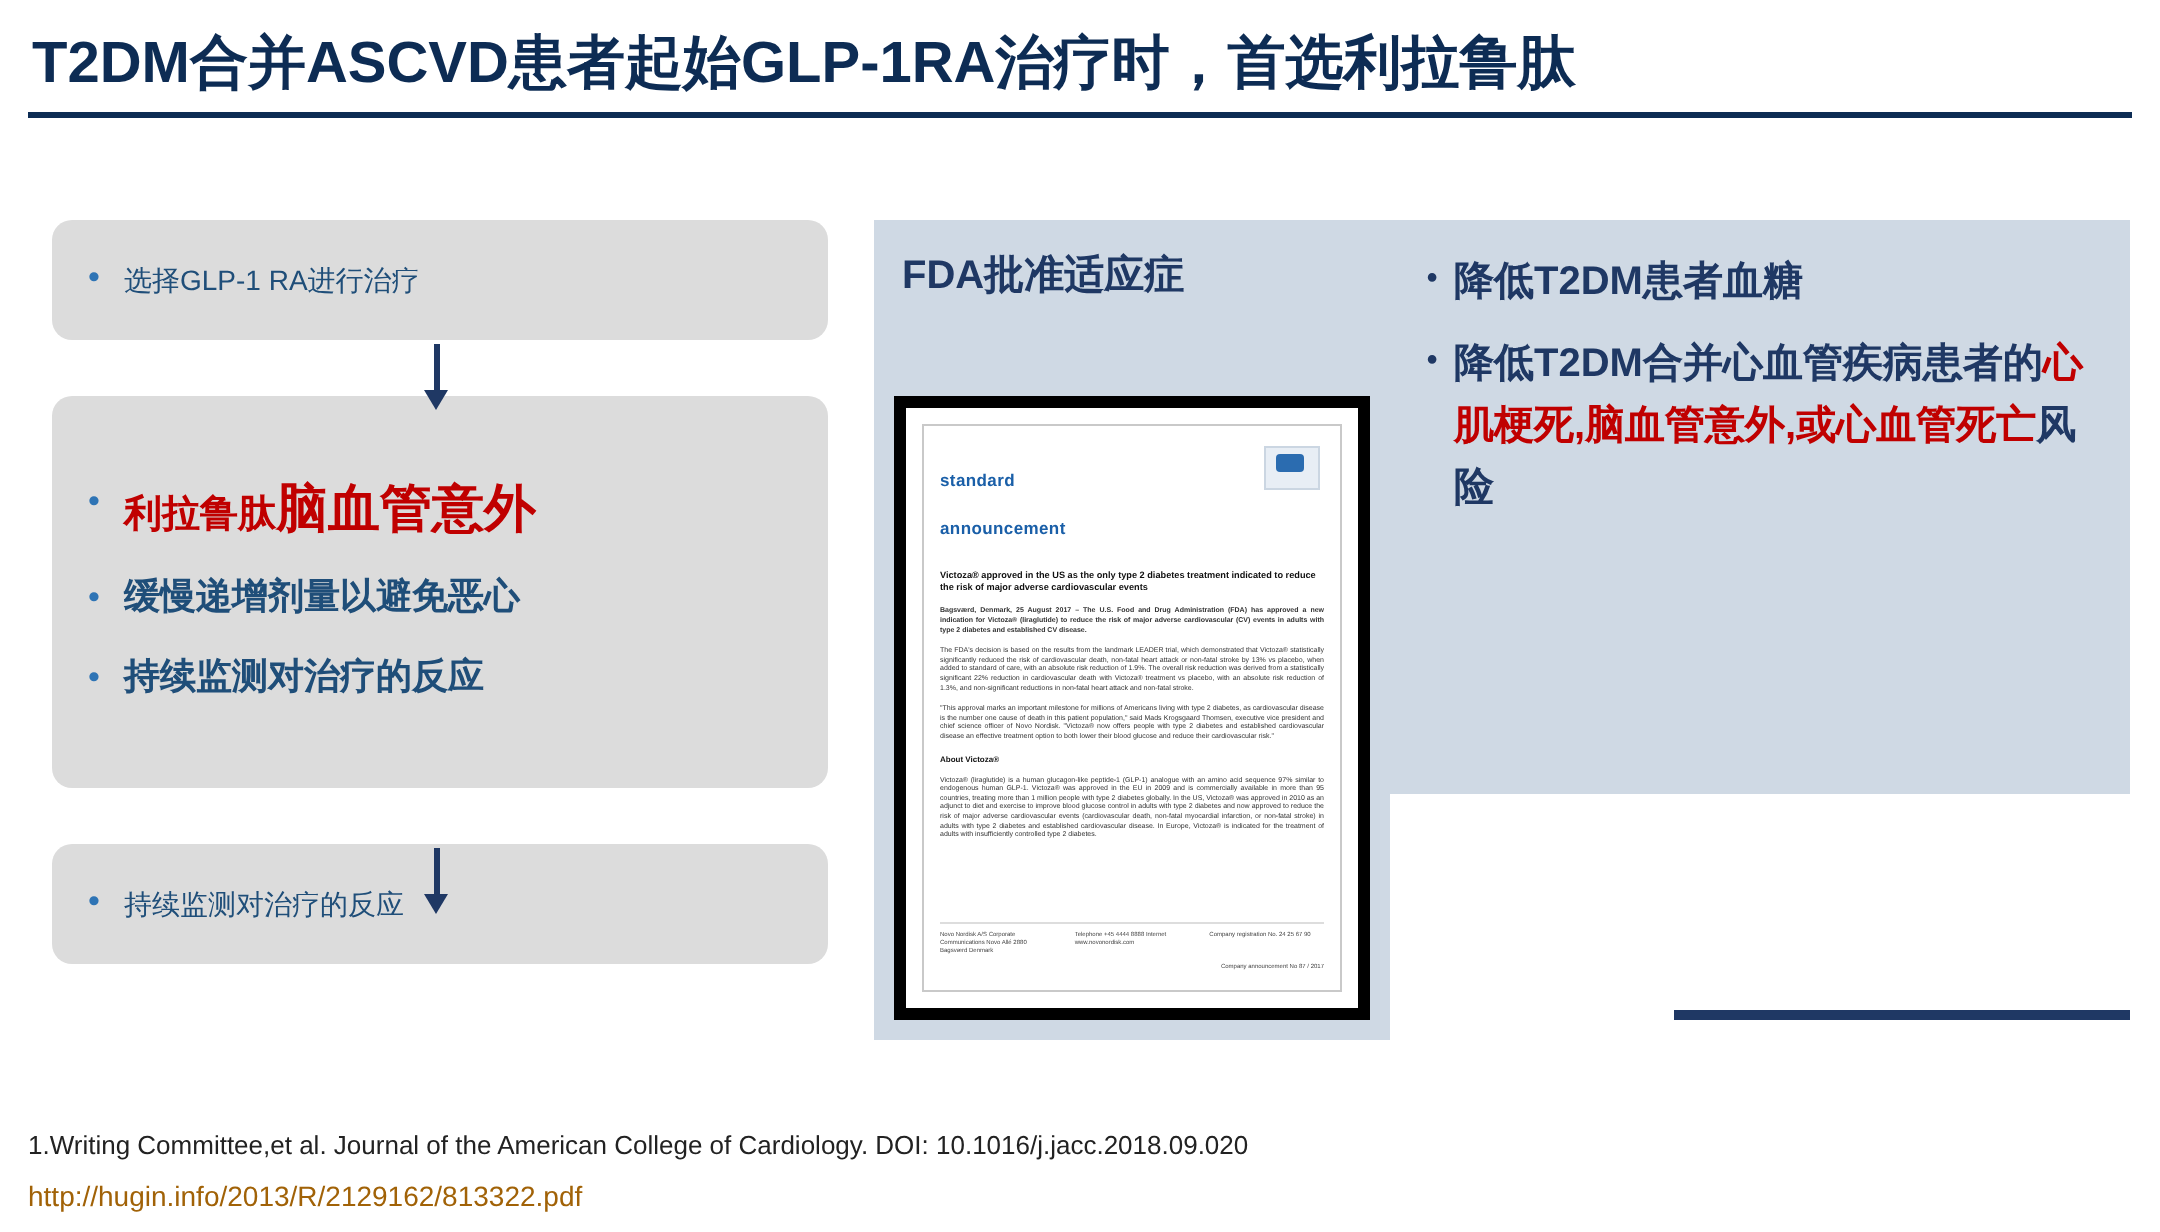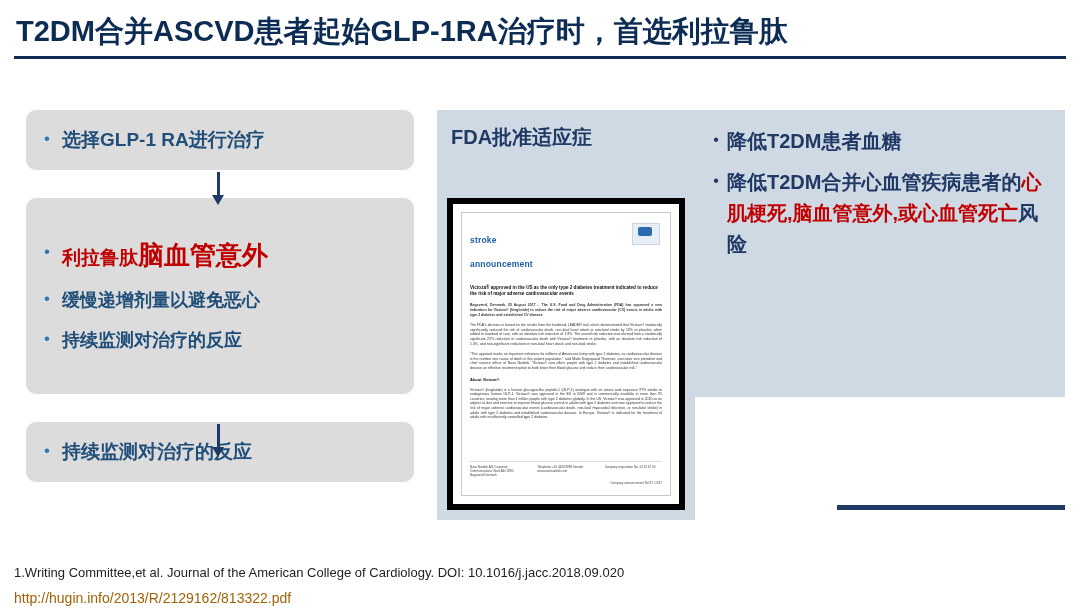--- a/index.html
+++ b/index.html
@@ -59,28 +59,29 @@
     margin: 7px 0;
   }
   .bullet-dot {
     color: #2e74b5;
     font-size: 17px;
     line-height: 24px;
     width: 18px;
     flex: 0 0 18px;
   }
   .bullet-text {
-    font-size: 19px;
-    font-weight: bold;
+    font-size: 14px;
+    font-weight: normal;
     color: #1f4e79;
     line-height: 26px;
   }
   .bullet-text.small {
     font-size: 18px;
     font-weight: bold;
+    font-family: Liberation Mono, monospace;
   }
   .hl-line {
     font-size: 19px;
     font-weight: bold;
     line-height: 30px;
   }
   .hl-red { color: #c00000; font-size: 19px; }
   .hl-red-big { color: #c00000; font-size: 26px; }
 
   
@@ -332,21 +333,21 @@
 
   <div class="panel-left">
     <div class="panel-left-title">FDA批准适应症</div>
 
     <div class="doc-frame">
       <div class="doc-page">
         <div class="doc-inner">
           <div class="doc-logo">
             <div class="doc-logo-inner"></div>
           </div>
-          <div class="doc-brand">stroke</div>
+          <div class="doc-brand">standard</div>
           <div class="doc-brand">announcement</div>
 
           <div class="doc-heading">Victoza® approved in the US as the only type 2 diabetes treatment indicated to reduce the risk of major adverse cardiovascular events</div>
 
           <div class="doc-para b">Bagsværd, Denmark, 25 August 2017 – The U.S. Food and Drug Administration (FDA) has approved a new indication for Victoza® (liraglutide) to reduce the risk of major adverse cardiovascular (CV) events in adults with type 2 diabetes and established CV disease.</div>
           <div class="doc-para">The FDA's decision is based on the results from the landmark LEADER trial, which demonstrated that Victoza® statistically significantly reduced the risk of cardiovascular death, non-fatal heart attack or non-fatal stroke by 13% vs placebo, when added to standard of care, with an absolute risk reduction of 1.9%. The overall risk reduction was derived from a statistically significant 22% reduction in cardiovascular death with Victoza® treatment vs placebo, with an absolute risk reduction of 1.3%, and non-significant reductions in non-fatal heart attack and non-fatal stroke.</div>
           <div class="doc-para">"This approval marks an important milestone for millions of Americans living with type 2 diabetes, as cardiovascular disease is the number one cause of death in this patient population," said Mads Krogsgaard Thomsen, executive vice president and chief science officer of Novo Nordisk. "Victoza® now offers people with type 2 diabetes and established cardiovascular disease an effective treatment option to both lower their blood glucose and reduce their cardiovascular risk."</div>
 
           <div class="doc-sub">About Victoza®</div>
           <div class="doc-para">Victoza® (liraglutide) is a human glucagon-like peptide-1 (GLP-1) analogue with an amino acid sequence 97% similar to endogenous human GLP-1. Victoza® was approved in the EU in 2009 and is commercially available in more than 95 countries, treating more than 1 million people with type 2 diabetes globally. In the US, Victoza® was approved in 2010 as an adjunct to diet and exercise to improve blood glucose control in adults with type 2 diabetes and now approved to reduce the risk of major adverse cardiovascular events (cardiovascular death, non-fatal myocardial infarction, or non-fatal stroke) in adults with type 2 diabetes and established cardiovascular disease. In Europe, Victoza® is indicated for the treatment of adults with insufficiently controlled type 2 diabetes.</div>

